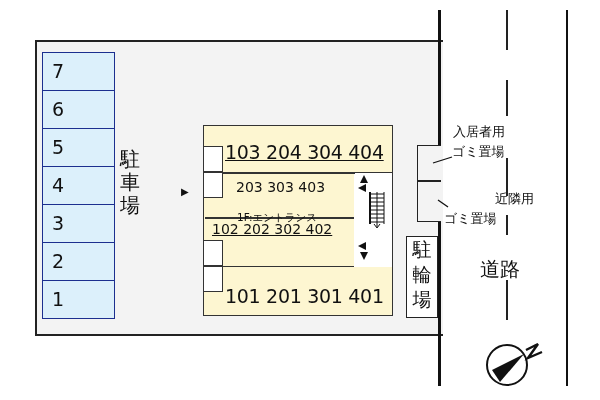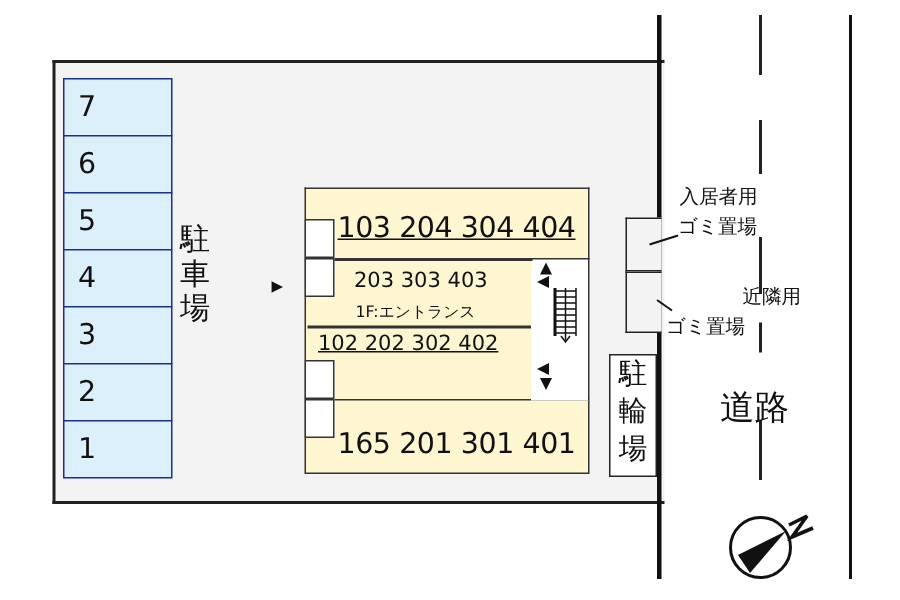--- a/index.html
+++ b/index.html
@@ -40,21 +40,21 @@
   .door { background: #fff; border: 1.5px solid #333; width: 20px; height: 26px; }
 
   
   .gomi { left: 417px; width: 24px; background: #f3f3f3; border: 1.5px solid #222; border-right: none; }
   .gomi-label { font-size: 13px; line-height: 20px; white-space: nowrap; }
 
   
   .bike { left: 406px; top: 236px; width: 32px; height: 82px; background: #fff; border: 1.5px solid #222; }
   .bike span { display: block; font-size: 19px; line-height: 25px; text-align: center; }
 
-  .road-label { font-size: 23px; white-space: nowrap; text-align: center; }
+  .road-label { font-size: 20px; white-space: nowrap; text-align: center; }
 </style>
 </head>
 <body>
 
 <div class="abs site"></div>
 
 <div class="abs road-line-left"></div>
 <div class="abs road-line-right"></div>
 <div class="abs road-center" style="top:10px;height:40px;"></div>
 <div class="abs road-center" style="top:80px;height:36px;"></div>
@@ -86,23 +86,23 @@
 <div class="abs top-divider"></div>
 <div class="abs mid-divider"></div>
 
 <div class="abs door" style="left:203px;top:146px;"></div>
 <div class="abs door" style="left:203px;top:172px;"></div>
 <div class="abs door" style="left:203px;top:240px;"></div>
 <div class="abs door" style="left:203px;top:266px;"></div>
 
 <div class="abs unit-text" style="left:225px;top:141px;text-decoration:underline;">103 204 304 404</div>
 <div class="abs unit-small" style="left:236px;top:179px;">203 303 403</div>
-<div class="abs unit-tiny" style="left:237px;top:201px;">1F:エントランス</div>
+<div class="abs unit-tiny" style="left:237px;top:211px;">1F:エントランス</div>
 <div class="abs unit-small" style="left:212px;top:221px;text-decoration:underline;">102 202 302 402</div>
-<div class="abs unit-text" style="left:225px;top:285px;">165 201 301 401</div>
+<div class="abs unit-text" style="left:225px;top:285px;">101 201 301 401</div>
 
 <svg class="abs" style="left:354px;top:172px;" width="40" height="95">
   <polygon points="10,3 14,11 6,11" fill="#111"></polygon>
   <polygon points="4,16 12,12 12,20" fill="#111"></polygon>
   <line x1="16" y1="20" x2="16" y2="52" stroke="#111" stroke-width="2"></line>
   <g stroke="#111" stroke-width="1">
     <line x1="16" y1="22" x2="30" y2="22"></line>
       <line x1="16" y1="26" x2="30" y2="26"></line>
     <line x1="16" y1="30" x2="30" y2="30"></line>
       <line x1="16" y1="34" x2="30" y2="34"></line>

